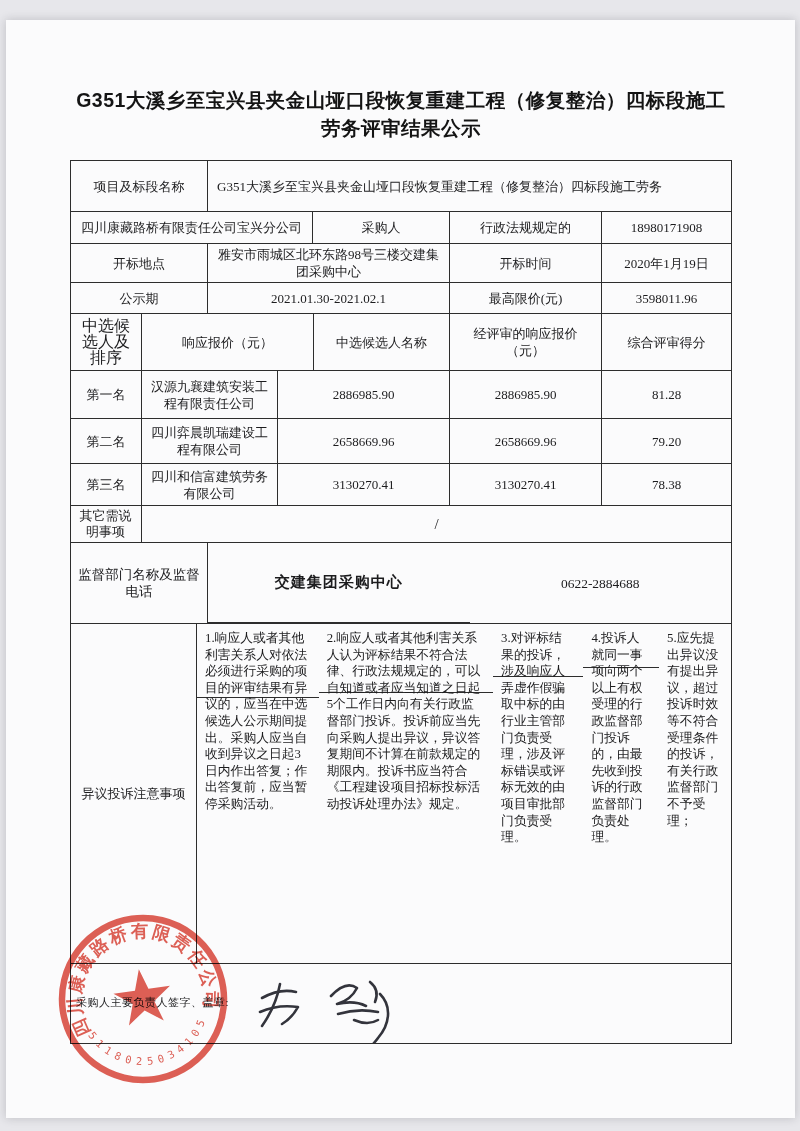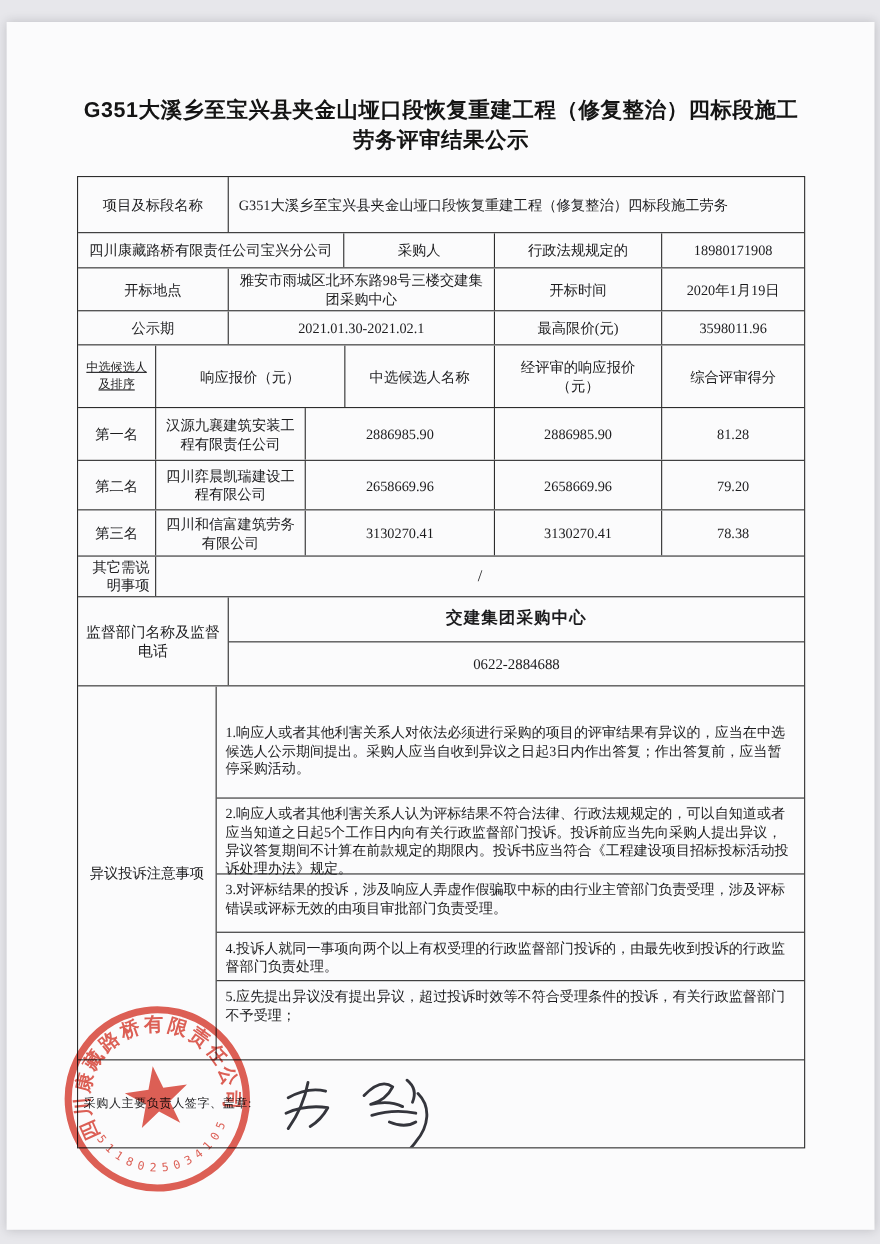--- a/index.html
+++ b/index.html
@@ -10,35 +10,35 @@
   .title{position:absolute;left:70px;top:86px;width:662px;margin:0;text-align:center;
          font-family:"Liberation Sans","DejaVu Sans",sans-serif;font-weight:bold;
          font-size:19.5px;line-height:28px;letter-spacing:.5px;color:#141414;}
   .doc-table{position:absolute;left:70px;top:160px;width:662px;box-sizing:border-box;
          border:1.7px solid #2d2d2d;font-size:13px;background:transparent;}
   .tr{display:flex;border-bottom:1.4px solid #2d2d2d;box-sizing:border-box;overflow:hidden;}
   .tr:last-child{border-bottom:none;}
   .td{border-right:1.4px solid #2d2d2d;box-sizing:border-box;display:flex;align-items:center;
       justify-content:center;text-align:center;padding:2px 5px;line-height:17px;}
   .td:last-child{border-right:none;flex:1;}
-  .td.left{justify-content:flex-start;text-align:right;padding-left:9px;}
-  .td.stack{flex-direction:column;align-items:stretch;padding:0;}
+  .td.left{justify-content:flex-start;text-align:center;padding-left:9px;}
+  .td.stack{align-items:stretch;padding:0;}
   .subrow{flex:1;display:flex;align-items:center;justify-content:center;
           border-bottom:1.4px solid #2d2d2d;box-sizing:border-box;}
   .subrow:last-child{border-bottom:none;}
   .subrow.big{font-size:15px;font-weight:bold;letter-spacing:1px;}
   .note{display:block;border-bottom:1.4px solid #2d2d2d;box-sizing:border-box;
         text-align:left;padding:6px 9px 3px 8px;font-size:12.8px;line-height:16.6px;}
   .note:last-child{border-bottom:none;}
   .rA{height:51px}.rB{height:32px}.rC{height:39px}.rD{height:31px}.rE{height:57px}
   .rF{height:48px}.rG{height:45px}.rH{height:42px}.rI{height:37px}.rJ{height:81px}
   .rK{height:340px}.rL{height:79px;position:relative;align-items:center;}
   .w137{width:137px}.w242{width:242px}.w152{width:152px}.w71{width:71px}
   .w136{width:136px}.w172{width:172px}.w126{width:126px}
-  .rankhdr{font-size:11px;line-height:16px;text-decoration:underline;}
+  .rankhdr{font-size:16px;line-height:16px;}
   .n1{height:74px}.n2{height:69px}.n3{height:53px}.n4{height:44px}.n5{height:43px}.n6{height:57px}
   .sig-label{position:absolute;left:5px;top:31px;font-size:11px;letter-spacing:.5px;}
   .sig-ink{position:absolute;left:165px;top:-2px;width:240px;height:110px;pointer-events:none;}
   .seal{position:absolute;left:43px;top:899px;width:200px;height:200px;opacity:.8;
         mix-blend-mode:multiply;transform:rotate(-8deg);pointer-events:none;z-index:5;}
   .slash-cell{font-size:15px;}
 </style>
 </head>
 <body>
 

